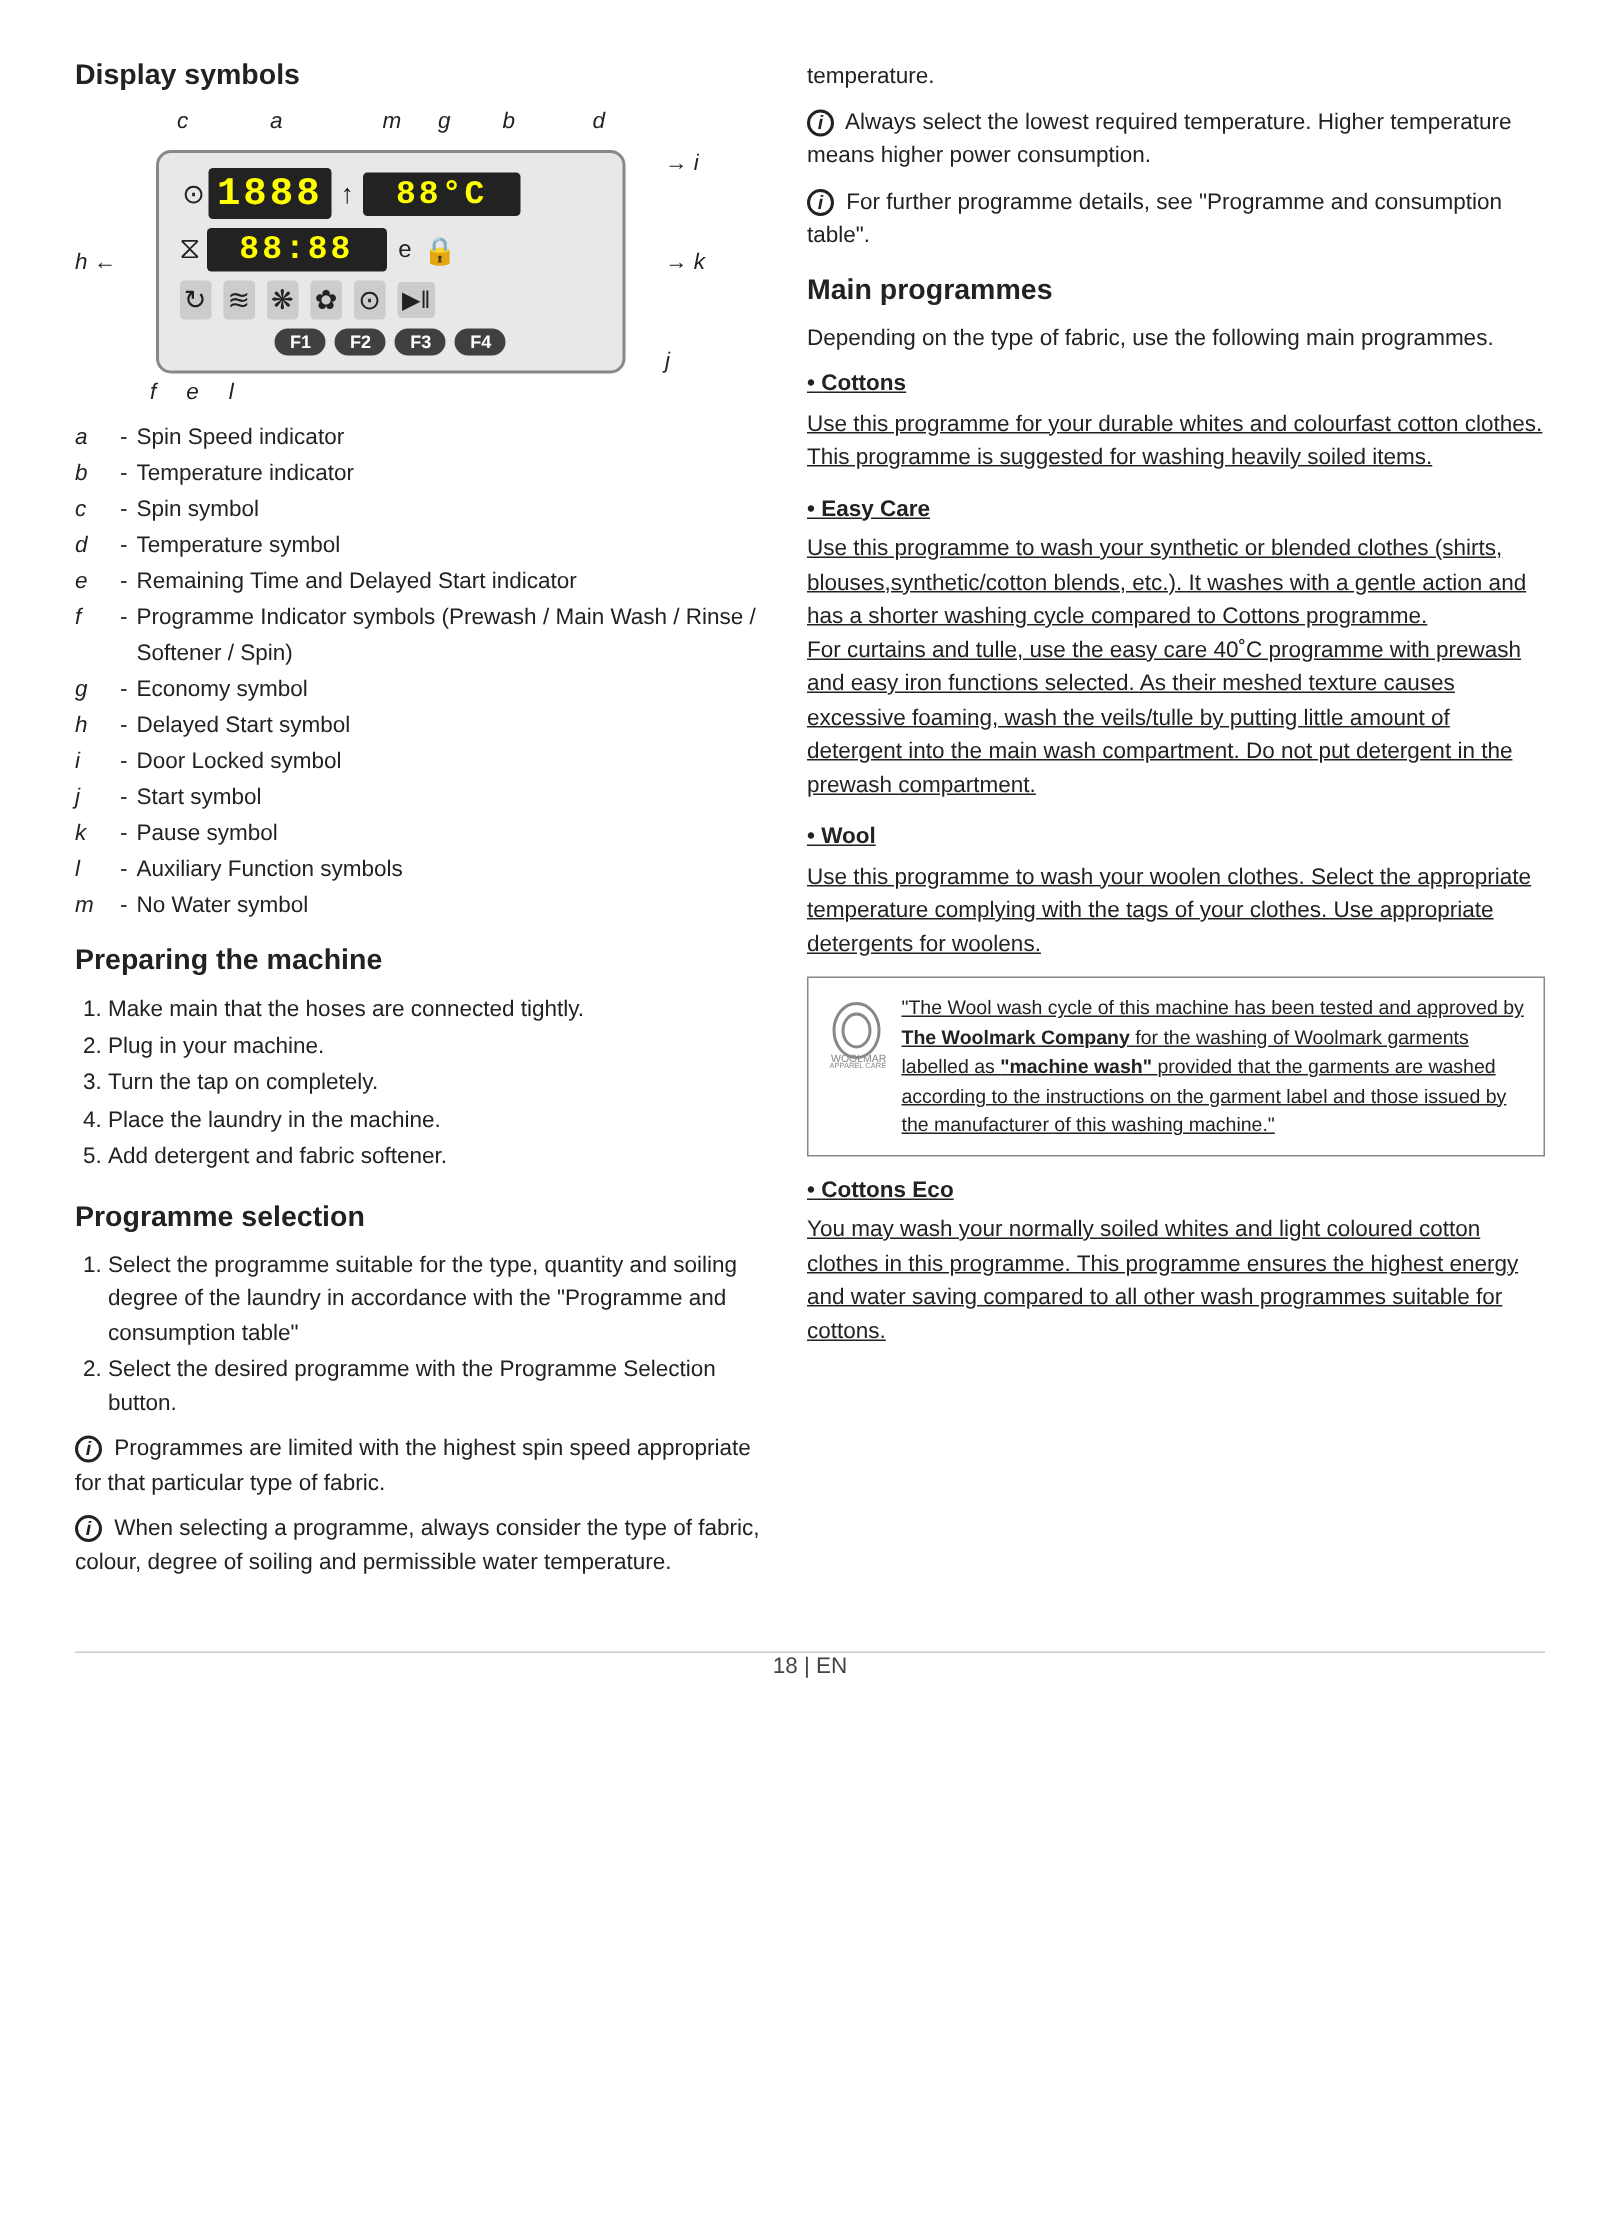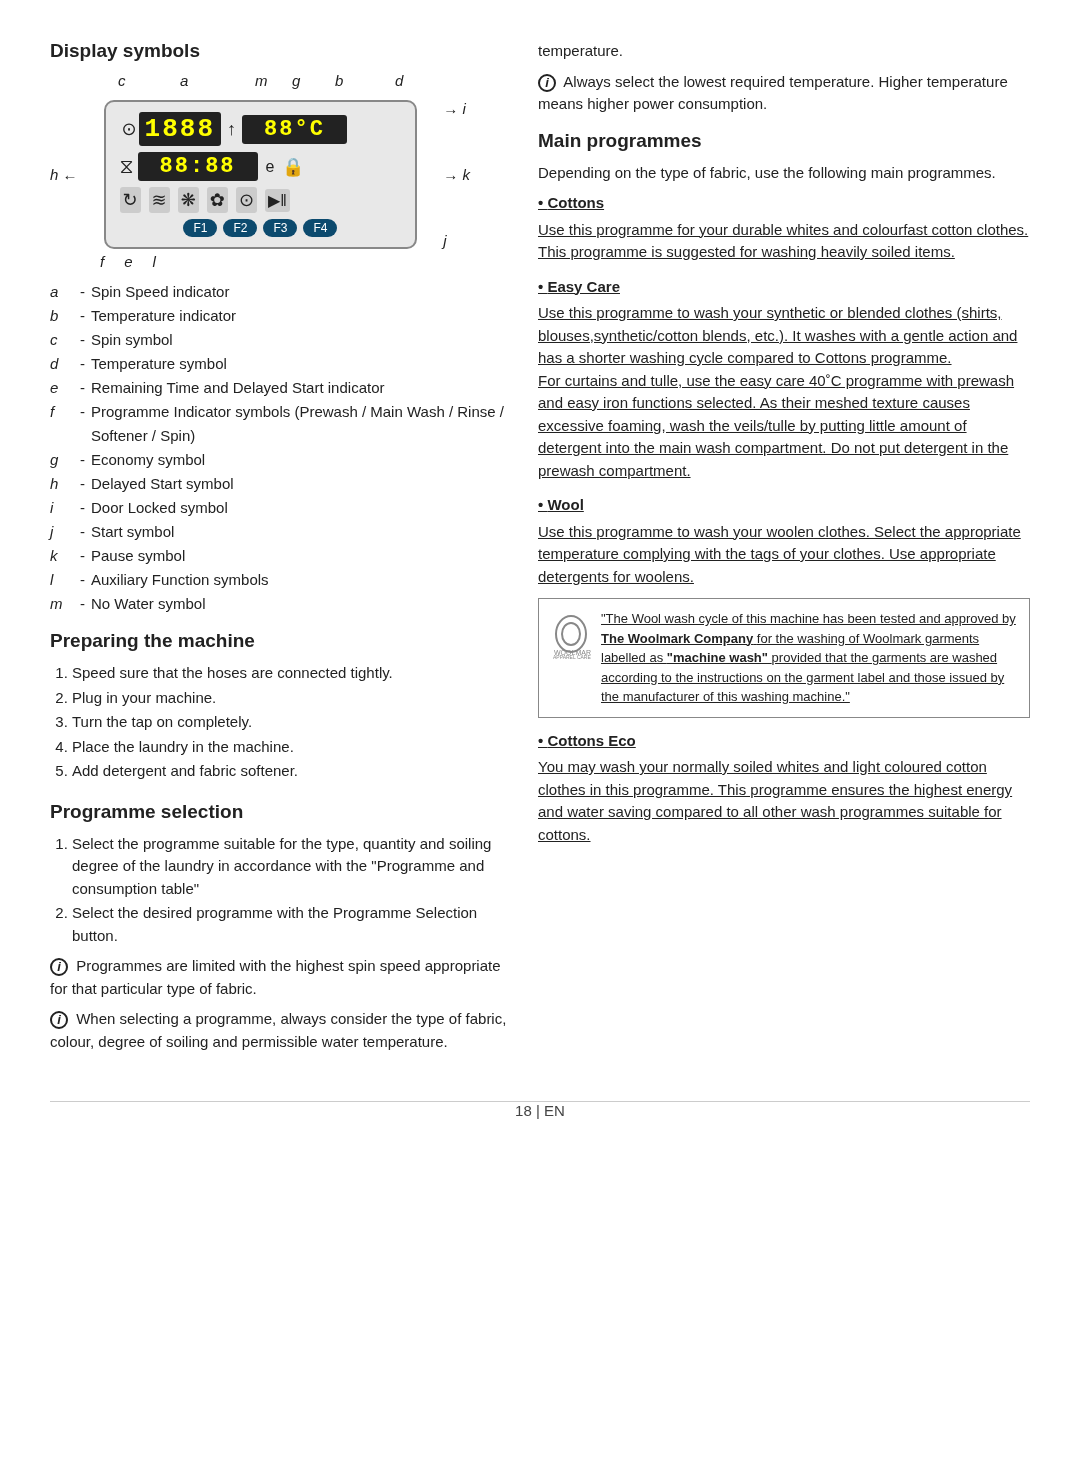--- a/index.html
+++ b/index.html
@@ -115,26 +115,26 @@
       background: #ccc;
       border-radius: 3px;
       padding: 2px 3px;
     }
     .fn-buttons {
       display: flex;
       gap: 6px;
       justify-content: center;
     }
     .fn-btn {
-      background: #0c4a6e;
+      background: #404040;
       color: #fff;
       border-radius: 10px;
       padding: 2px 10px;
       font-size: 12px;
-      font-weight: normal;
+      font-weight: bold;
     }
 
     
     .symbol-list {
       list-style: none;
       margin-left: 0;
       margin-bottom: 14px;
     }
     .symbol-list li {
       display: flex;
@@ -399,21 +399,21 @@
       <li>
         <span class="sym-key">m</span>
         <span class="sym-dash">-</span>
         <span class="sym-desc">No Water symbol</span>
       </li>
     </ul>
 
     <div class="section">
       <h2>Preparing the machine</h2>
       <ol class="numbered-list">
-        <li>Speed sure that the hoses are connected tightly.</li>
+        <li>Make main that the hoses are connected tightly.</li>
         <li>Plug in your machine.</li>
         <li>Turn the tap on completely.</li>
         <li>Place the laundry in the machine.</li>
         <li>Add detergent and fabric softener.</li>
       </ol>
     </div>
 
     <div class="section">
       <h2>Programme selection</h2>
       <ol class="numbered-list">
@@ -431,20 +431,24 @@
     </div>
   </div>
 
   <div class="right-col">
 
     <div style="margin-bottom:14px;">
       <p>temperature.</p>
       <div class="info-block">
         <span class="info-icon">i</span>
         <span>Always select the lowest required temperature. Higher temperature means higher power consumption.</span>
+      </div>
+      <div class="info-block">
+        <span class="info-icon">i</span>
+        <span>For further programme details, see "Programme and consumption table".</span>
       </div>
     </div>
 
     <div class="section">
       <h2>Main programmes</h2>
       <p>Depending on the type of fabric, use the following main programmes.</p>
 
       <div class="bullet-section">
         <p class="bullet-heading">
           <span>• </span>

